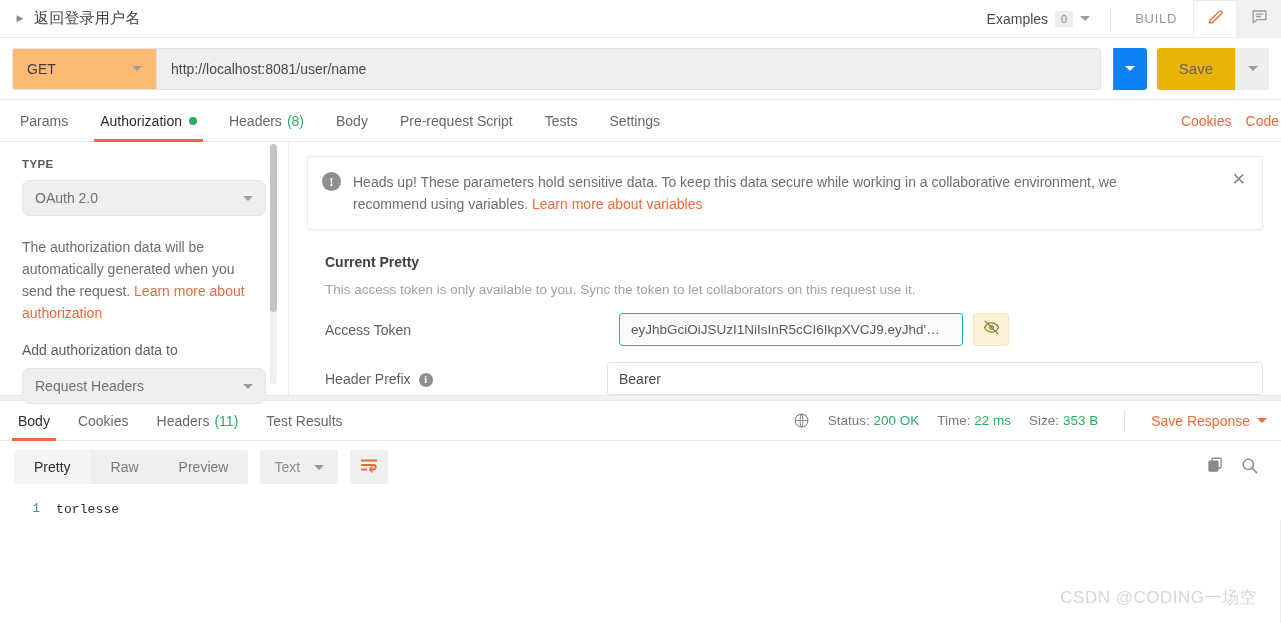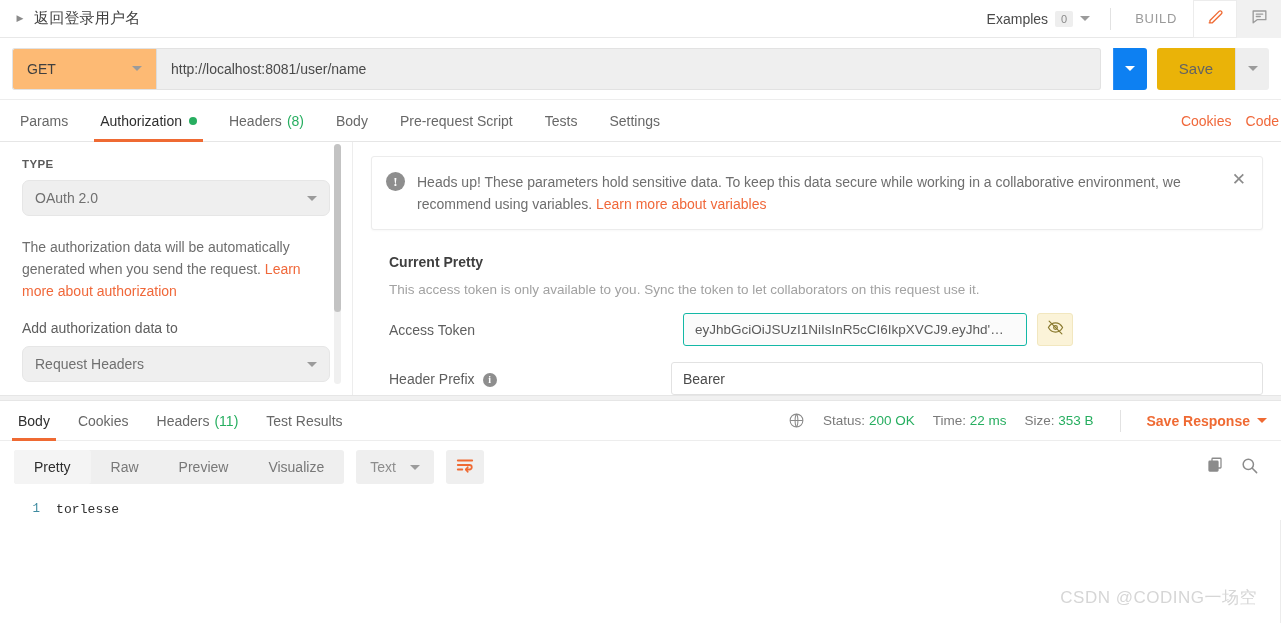--- a/index.html
+++ b/index.html
@@ -161,34 +161,34 @@
   .token-input {
     width: 344px; height:33px; background:#fbfbfb; border:1px solid #14b8a6; border-radius:3px;
     display:flex; align-items:center; padding: 0 11px; font-size:13.5px; color:#5b5b5b;
     white-space:nowrap; overflow:hidden; margin-left:12px;
   }
   .eye-btn {
     width:36px; height:33px; background:#fbf3d8; border:1px solid #f2e7bf; border-radius:3px;
     margin-left:10px; display:flex; align-items:center; justify-content:center;
   }
   .prefix-input {
-    width: 592px; height:33px; background:#fff; border:1px solid #e2e2e2; border-radius:3px;
+    width: 656px; height:33px; background:#fff; border:1px solid #e2e2e2; border-radius:3px;
     display:flex; align-items:center; padding:6px 11px; font-size:14px; color:#4a4a4a;
   }
 
   
   .resp-splitter { height:6px; background:#f1f1f1; border-top:1px solid #e6e6e6; border-bottom:1px solid #e6e6e6;}
 
   
   .resptabs { height: 40px; display:flex; align-items:stretch; padding-left: 4px; border-bottom:1px solid #ededed; }
   .resptabs .tab { padding: 0 14px; font-size:14px; }
   .resptabs .tab.active:after { left:8px; right:8px; }
   .resp-right { margin-left:auto; display:flex; align-items:center; gap:18px; padding-right:14px; font-size:13.5px; color:#7a7a7a; }
   .stat-green { color:#27ae60; }
-  .save-response { color:#ef6a33; font-weight:700; font-size:14px; display:flex; align-items:center; gap:7px; }
+  .save-response { color:#ef6a33; font-weight:400; font-size:14px; display:flex; align-items:center; gap:7px; }
   .save-response .caret-dn { border-top-color:#ef6a33; }
   .globe-ico { color:#8b8b8b; display:flex; align-items:center; }
 
   
   .bodybar { height: 52px; display:flex; align-items:center; padding: 0 14px; }
   .segmented {
     display:flex; background:#efefef; border-radius:3px; height:34px; align-items:flex-start;
   }
   .seg { padding: 0 20px; font-size:14px; color:#787878; height:34px; display:flex; align-items:center; }
   .seg.active { color:#2e2e2e; background:#f4f4f4; border-radius:3px; }
@@ -411,21 +411,20 @@
         <span class="caret-dn"></span>
       </span>
     </div>
   </div>
 
   <div class="bodybar">
     <div class="segmented">
       <div class="seg active">Pretty</div>
       <div class="seg">Raw</div>
       <div class="seg">Preview</div>
-      <div class="seg">Visualize</div>
     </div>
     <div class="text-dd">
       <span>Text</span>
       <span class="caret-dn"></span>
     </div>
     <div class="wrap-btn">
       <span>
         <svg width="18" height="16" viewBox="0 0 20 16" fill="none" stroke="#ef6a33" stroke-width="2" stroke-linecap="round">
           <path d="M2 3h16"></path>
           <path d="M2 8h13a2.5 2.5 0 0 1 0 5h-4"></path>

